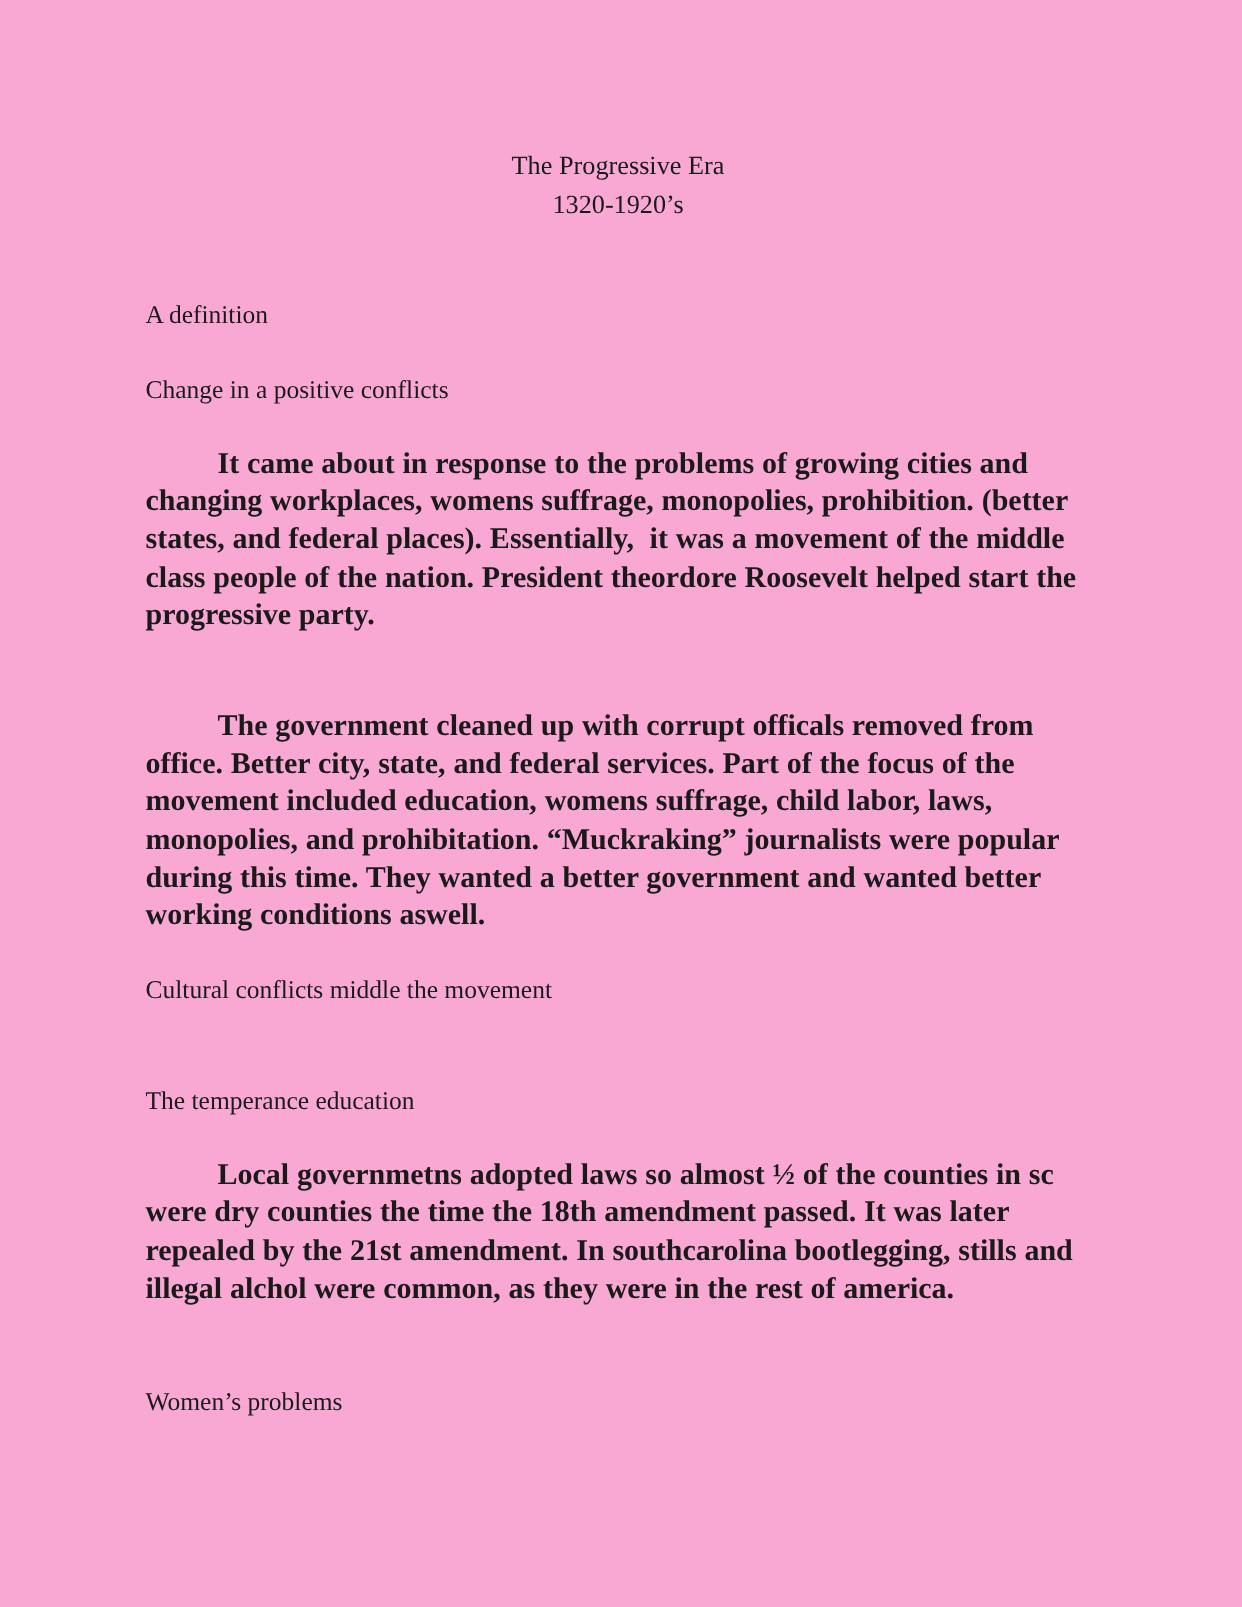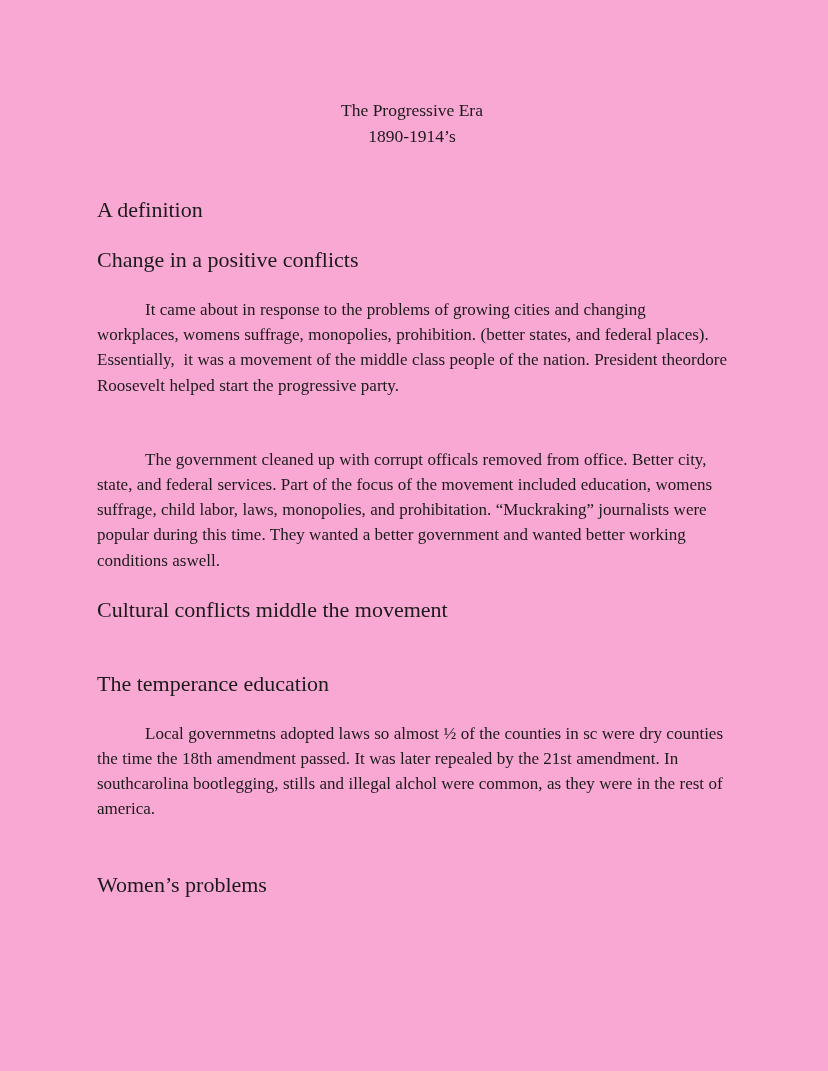--- a/index.html
+++ b/index.html
@@ -38,50 +38,51 @@
   .title-line {
     display: block;
     white-space: pre-wrap;
   }
 
   .body-block {
     margin-top: 0;
   }
 
   .heading {
-    font-size: 22px;
+    font-size: 17px;
     line-height: 25px;
     white-space: pre-wrap;
     text-align: left;
   }
 
   .para {
-    font-size: 17px;
+    font-size: 20px;
     line-height: 25.2px;
     text-indent: 48px;
     white-space: pre-wrap;
     text-align: left;
     word-spacing: 0.18px;
+    font-weight: bold;
   }
 
   
   .gap-lg { height: 50px; }
   .gap-md { height: 25px; }
   .gap-sm { height: 24px; }
   .gap-title { height: 48px; }
 </style>
 </head>
 <body>
 
 <div class="page">
   <div class="content">
 
     <div class="title-block">
       <span class="title-line">The Progressive Era</span>
-      <span class="title-line">1890-1914’s</span>
+      <span class="title-line">1320-1920’s</span>
     </div>
 
     <div class="gap-title"></div>
 
     <div class="body-block">
       <div class="heading">A definition</div>
       <div class="gap-md"></div>
       <div class="heading">Change in a positive conflicts</div>
       <div class="gap-md"></div>
       <div class="para">It came about in response to the problems of growing cities and changing workplaces, womens suffrage, monopolies, prohibition. (better states, and federal places). Essentially,  it was a movement of the middle class people of the nation. President theordore Roosevelt helped start the progressive party.</div>

